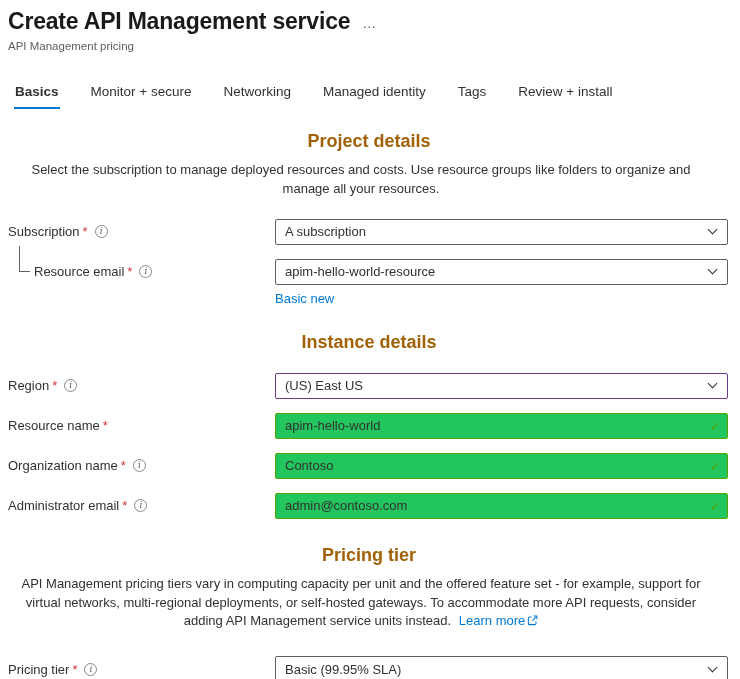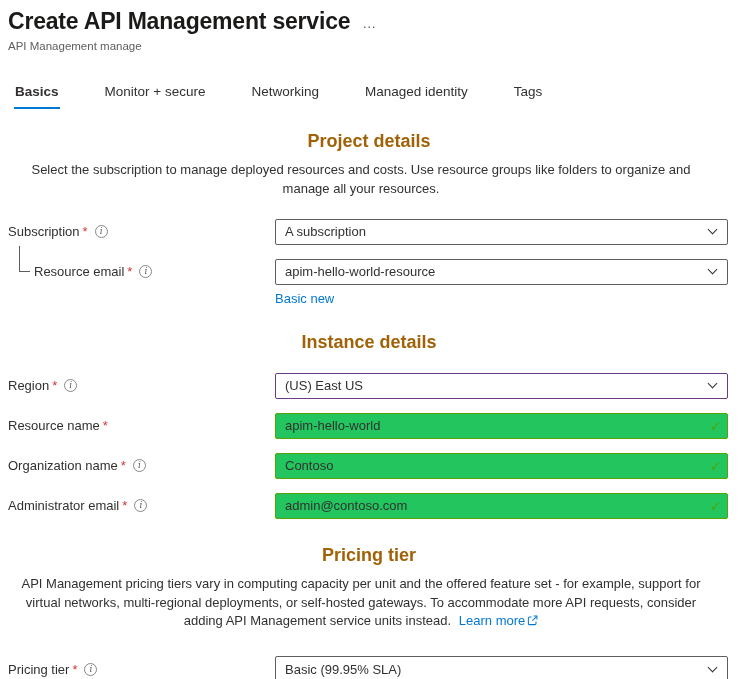--- a/index.html
+++ b/index.html
@@ -11,21 +11,21 @@
   }
   .page { padding: 8px 10px 0 8px; }
 
   
   .title-row { display: flex; align-items: flex-start; gap: 12px; }
   .page-title { font-size: 23px; font-weight: 700; color: #1b1a19; letter-spacing: -0.2px; }
   .more-btn { color: #605e5c; font-size: 14px; margin-top: 7px; letter-spacing: 1px; cursor: pointer; }
   .subtitle { font-size: 11.5px; color: #605e5c; margin-top: 5px; }
 
   
-  .tabs { display: flex; gap: 44px; margin-top: 28px; padding-left: 6px; }
+  .tabs { display: flex; gap: 30px; margin-top: 28px; padding-left: 6px; }
   .tab { font-size: 13.5px; padding: 4px 1px 10px 1px; color: #323130; cursor: pointer; position: relative; white-space: nowrap; }
   .tab.active { font-weight: 700; }
   .tab.active::after { content: ""; position: absolute; left: 0; right: 0; bottom: 0; height: 2px; background: #0078d4; }
 
   
   .section-heading { font-size: 18px; font-weight: 700; color: #a16207; margin-top: 22px; text-align: center; }
   .section-desc { margin-top: 9px; line-height: 1.45; max-width: 706px; color: #323130; text-align: center; }
 
   
   .form-area { margin-top: 20px; }
@@ -80,28 +80,29 @@
 </style>
 </head>
 <body>
 
 <div class="page">
 
   <div class="title-row">
     <h1 class="page-title">Create API Management service</h1>
     <span class="more-btn">…</span>
   </div>
-  <div class="subtitle">API Management manage</div>
+  <div class="subtitle">API Management pricing</div>
 
   <nav class="tabs">
     <div class="tab active">Basics</div>
     <div class="tab">Monitor + secure</div>
     <div class="tab">Networking</div>
     <div class="tab">Managed identity</div>
     <div class="tab">Tags</div>
+    <div class="tab">Review + install</div>
   </nav>
 
   <h2 class="section-heading">Project details</h2>
   <p class="section-desc">Select the subscription to manage deployed resources and costs. Use resource groups like folders to organize and manage all your resources.</p>
 
   <div class="form-area linked-rows">
     <div class="tree-connector"></div>
 
     <div class="form-row">
       <div class="label-cell">

